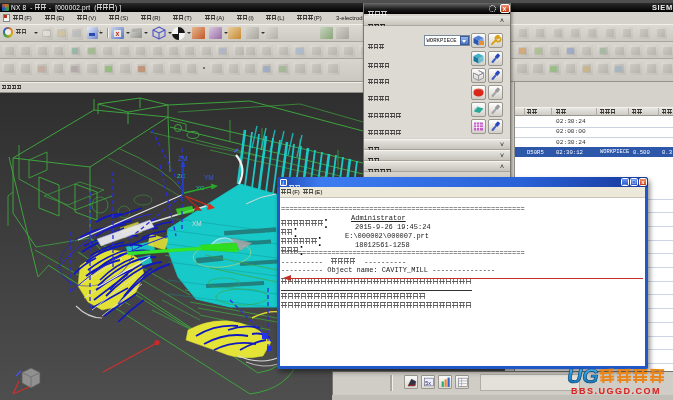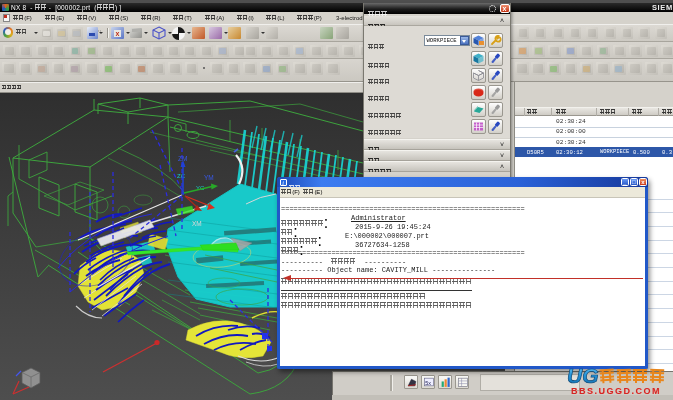--- a/index.html
+++ b/index.html
@@ -634,21 +634,21 @@
 <div class="a" style="left:280px;top:186.5px;width:365px;height:11px;background:#ece9da;border-bottom:1px solid #c8c5b8"></div>
 <div class="a t" style="left:281px;top:189px;font-size:6px"><i class="cj" style="width:4.6px;height:5.1px;color:#222;margin-right:1.0px;opacity:0.8"></i><i class="cj" style="width:4.6px;height:5.1px;color:#222;margin-right:1.0px;opacity:0.8"></i>(F)&nbsp;&nbsp;<i class="cj" style="width:4.6px;height:5.1px;color:#222;margin-right:1.0px;opacity:0.8"></i><i class="cj" style="width:4.6px;height:5.1px;color:#222;margin-right:1.0px;opacity:0.8"></i>(E)</div>
 <div class="a t" style="left:281px;top:204.5px;font-family:'Liberation Mono',monospace;font-size:7px;color:#222">==========================================================</div>
 <div class="a t" style="left:281px;top:213.5px"><i class="cj" style="width:5.1px;height:5.6px;color:#222;margin-right:1.0px;opacity:0.7"></i><i class="cj" style="width:5.1px;height:5.6px;color:#222;margin-right:1.0px;opacity:0.7"></i><i class="cj" style="width:5.1px;height:5.6px;color:#222;margin-right:1.0px;opacity:0.7"></i><i class="cj" style="width:5.1px;height:5.6px;color:#222;margin-right:1.0px;opacity:0.7"></i><i class="cj" style="width:5.1px;height:5.6px;color:#222;margin-right:1.0px;opacity:0.7"></i><i class="cj" style="width:5.1px;height:5.6px;color:#222;margin-right:1.0px;opacity:0.7"></i><i class="cj" style="width:5.1px;height:5.6px;color:#222;margin-right:1.0px;opacity:0.7"></i>:</div>
 <div class="a t" style="left:351px;top:213.5px;font-family:'Liberation Mono',monospace;font-size:7px;color:#222;text-decoration:underline">Administrator</div>
 <div class="a t" style="left:281px;top:222.5px"><i class="cj" style="width:5.1px;height:5.6px;color:#222;margin-right:1.0px;opacity:0.7"></i><i class="cj" style="width:5.1px;height:5.6px;color:#222;margin-right:1.0px;opacity:0.7"></i>:</div>
 <div class="a t" style="left:355px;top:222.5px;font-family:'Liberation Mono',monospace;font-size:7px;color:#222">2015-9-26 19:45:24</div>
 <div class="a t" style="left:281px;top:231.5px"><i class="cj" style="width:5.1px;height:5.6px;color:#222;margin-right:1.0px;opacity:0.7"></i><i class="cj" style="width:5.1px;height:5.6px;color:#222;margin-right:1.0px;opacity:0.7"></i><i class="cj" style="width:5.1px;height:5.6px;color:#222;margin-right:1.0px;opacity:0.7"></i><i class="cj" style="width:5.1px;height:5.6px;color:#222;margin-right:1.0px;opacity:0.7"></i><i class="cj" style="width:5.1px;height:5.6px;color:#222;margin-right:1.0px;opacity:0.7"></i><i class="cj" style="width:5.1px;height:5.6px;color:#222;margin-right:1.0px;opacity:0.7"></i>:</div>
 <div class="a t" style="left:345px;top:231.5px;font-family:'Liberation Mono',monospace;font-size:7px;color:#222">E:\000002\000007.prt</div>
 <div class="a t" style="left:281px;top:240.5px"><i class="cj" style="width:5.1px;height:5.6px;color:#222;margin-right:1.0px;opacity:0.7"></i><i class="cj" style="width:5.1px;height:5.6px;color:#222;margin-right:1.0px;opacity:0.7"></i><i class="cj" style="width:5.1px;height:5.6px;color:#222;margin-right:1.0px;opacity:0.7"></i>:</div>
-<div class="a t" style="left:355px;top:240.5px;font-family:'Liberation Mono',monospace;font-size:7px;color:#222">36727634-1258</div>
+<div class="a t" style="left:355px;top:240.5px;font-family:'Liberation Mono',monospace;font-size:7px;color:#222">18012561-1258</div>
 <div class="a t" style="left:281px;top:249px;font-family:'Liberation Mono',monospace;font-size:7px;color:#222">==========================================================</div>
 <div class="a t" style="left:281px;top:257.5px;font-family:'Liberation Mono',monospace;font-size:7px;color:#222">---------- &nbsp;<i class="cj" style="width:5.1px;height:5.6px;color:#222;margin-right:1.0px;opacity:0.7"></i><i class="cj" style="width:5.1px;height:5.6px;color:#222;margin-right:1.0px;opacity:0.7"></i><i class="cj" style="width:5.1px;height:5.6px;color:#222;margin-right:1.0px;opacity:0.7"></i><i class="cj" style="width:5.1px;height:5.6px;color:#222;margin-right:1.0px;opacity:0.7"></i>&nbsp; ----------</div>
 <div class="a t" style="left:281px;top:265.5px;font-family:'Liberation Mono',monospace;font-size:7px;color:#222">----------  Object name: CAVITY_MILL  ---------------</div>
 <div class="a t" style="left:281px;top:271.5px;border-bottom:0.8px solid #333;padding-bottom:0.5px"><i class="cj" style="width:5.6px;height:6.1px;color:#222;margin-right:1.0px;opacity:0.72"></i><i class="cj" style="width:5.6px;height:6.1px;color:#222;margin-right:1.0px;opacity:0.72"></i><i class="cj" style="width:5.6px;height:6.1px;color:#222;margin-right:1.0px;opacity:0.72"></i><i class="cj" style="width:5.6px;height:6.1px;color:#222;margin-right:1.0px;opacity:0.72"></i><i class="cj" style="width:5.6px;height:6.1px;color:#222;margin-right:1.0px;opacity:0.72"></i><i class="cj" style="width:5.6px;height:6.1px;color:#222;margin-right:1.0px;opacity:0.72"></i><i class="cj" style="width:5.6px;height:6.1px;color:#222;margin-right:1.0px;opacity:0.72"></i><i class="cj" style="width:5.6px;height:6.1px;color:#222;margin-right:1.0px;opacity:0.72"></i><i class="cj" style="width:5.6px;height:6.1px;color:#222;margin-right:1.0px;opacity:0.72"></i><i class="cj" style="width:5.6px;height:6.1px;color:#222;margin-right:1.0px;opacity:0.72"></i><i class="cj" style="width:5.6px;height:6.1px;color:#222;margin-right:1.0px;opacity:0.72"></i><i class="cj" style="width:5.6px;height:6.1px;color:#222;margin-right:1.0px;opacity:0.72"></i><i class="cj" style="width:5.6px;height:6.1px;color:#222;margin-right:1.0px;opacity:0.72"></i><i class="cj" style="width:5.6px;height:6.1px;color:#222;margin-right:1.0px;opacity:0.72"></i><i class="cj" style="width:5.6px;height:6.1px;color:#222;margin-right:1.0px;opacity:0.72"></i><i class="cj" style="width:5.6px;height:6.1px;color:#222;margin-right:1.0px;opacity:0.72"></i><i class="cj" style="width:5.6px;height:6.1px;color:#222;margin-right:1.0px;opacity:0.72"></i><i class="cj" style="width:5.6px;height:6.1px;color:#222;margin-right:1.0px;opacity:0.72"></i><i class="cj" style="width:5.6px;height:6.1px;color:#222;margin-right:1.0px;opacity:0.72"></i><i class="cj" style="width:5.6px;height:6.1px;color:#222;margin-right:1.0px;opacity:0.72"></i><i class="cj" style="width:5.6px;height:6.1px;color:#222;margin-right:1.0px;opacity:0.72"></i><i class="cj" style="width:5.6px;height:6.1px;color:#222;margin-right:1.0px;opacity:0.72"></i><i class="cj" style="width:5.6px;height:6.1px;color:#222;margin-right:1.0px;opacity:0.72"></i><i class="cj" style="width:5.6px;height:6.1px;color:#222;margin-right:1.0px;opacity:0.72"></i><i class="cj" style="width:5.6px;height:6.1px;color:#222;margin-right:1.0px;opacity:0.72"></i><i class="cj" style="width:5.6px;height:6.1px;color:#222;margin-right:1.0px;opacity:0.72"></i><i class="cj" style="width:5.6px;height:6.1px;color:#222;margin-right:1.0px;opacity:0.72"></i><i class="cj" style="width:5.6px;height:6.1px;color:#222;margin-right:1.0px;opacity:0.72"></i><i class="cj" style="width:5.6px;height:6.1px;color:#222;margin-right:1.0px;opacity:0.72"></i></div>
 <div class="a" style="left:291px;top:278px;width:352px;height:1.4px;background:#c23028"></div>
 <div class="a" style="left:283px;top:275.2px;width:0;height:0;border-top:3.5px solid transparent;border-bottom:3.5px solid transparent;border-right:8.5px solid #c23028"></div>
 <div class="a t" style="left:281px;top:286.5px"><i class="cj" style="width:5.6px;height:6.1px;color:#222;margin-right:1.0px;opacity:0.72"></i><i class="cj" style="width:5.6px;height:6.1px;color:#222;margin-right:1.0px;opacity:0.72"></i><i class="cj" style="width:5.6px;height:6.1px;color:#222;margin-right:1.0px;opacity:0.72"></i><i class="cj" style="width:5.6px;height:6.1px;color:#222;margin-right:1.0px;opacity:0.72"></i><i class="cj" style="width:5.6px;height:6.1px;color:#222;margin-right:1.0px;opacity:0.72"></i><i class="cj" style="width:5.6px;height:6.1px;color:#222;margin-right:1.0px;opacity:0.72"></i><i class="cj" style="width:5.6px;height:6.1px;color:#222;margin-right:1.0px;opacity:0.72"></i><i class="cj" style="width:5.6px;height:6.1px;color:#222;margin-right:1.0px;opacity:0.72"></i><i class="cj" style="width:5.6px;height:6.1px;color:#222;margin-right:1.0px;opacity:0.72"></i><i class="cj" style="width:5.6px;height:6.1px;color:#222;margin-right:1.0px;opacity:0.72"></i><i class="cj" style="width:5.6px;height:6.1px;color:#222;margin-right:1.0px;opacity:0.72"></i><i class="cj" style="width:5.6px;height:6.1px;color:#222;margin-right:1.0px;opacity:0.72"></i><i class="cj" style="width:5.6px;height:6.1px;color:#222;margin-right:1.0px;opacity:0.72"></i><i class="cj" style="width:5.6px;height:6.1px;color:#222;margin-right:1.0px;opacity:0.72"></i><i class="cj" style="width:5.6px;height:6.1px;color:#222;margin-right:1.0px;opacity:0.72"></i><i class="cj" style="width:5.6px;height:6.1px;color:#222;margin-right:1.0px;opacity:0.72"></i><i class="cj" style="width:5.6px;height:6.1px;color:#222;margin-right:1.0px;opacity:0.72"></i><i class="cj" style="width:5.6px;height:6.1px;color:#222;margin-right:1.0px;opacity:0.72"></i><i class="cj" style="width:5.6px;height:6.1px;color:#222;margin-right:1.0px;opacity:0.72"></i><i class="cj" style="width:5.6px;height:6.1px;color:#222;margin-right:1.0px;opacity:0.72"></i><i class="cj" style="width:5.6px;height:6.1px;color:#222;margin-right:1.0px;opacity:0.72"></i><i class="cj" style="width:5.6px;height:6.1px;color:#222;margin-right:1.0px;opacity:0.72"></i></div>
 <div class="a t" style="left:281px;top:295.5px"><i class="cj" style="width:5.6px;height:6.1px;color:#222;margin-right:1.0px;opacity:0.72"></i><i class="cj" style="width:5.6px;height:6.1px;color:#222;margin-right:1.0px;opacity:0.72"></i><i class="cj" style="width:5.6px;height:6.1px;color:#222;margin-right:1.0px;opacity:0.72"></i><i class="cj" style="width:5.6px;height:6.1px;color:#222;margin-right:1.0px;opacity:0.72"></i><i class="cj" style="width:5.6px;height:6.1px;color:#222;margin-right:1.0px;opacity:0.72"></i><i class="cj" style="width:5.6px;height:6.1px;color:#222;margin-right:1.0px;opacity:0.72"></i><i class="cj" style="width:5.6px;height:6.1px;color:#222;margin-right:1.0px;opacity:0.72"></i><i class="cj" style="width:5.6px;height:6.1px;color:#222;margin-right:1.0px;opacity:0.72"></i><i class="cj" style="width:5.6px;height:6.1px;color:#222;margin-right:1.0px;opacity:0.72"></i><i class="cj" style="width:5.6px;height:6.1px;color:#222;margin-right:1.0px;opacity:0.72"></i><i class="cj" style="width:5.6px;height:6.1px;color:#222;margin-right:1.0px;opacity:0.72"></i><i class="cj" style="width:5.6px;height:6.1px;color:#222;margin-right:1.0px;opacity:0.72"></i><i class="cj" style="width:5.6px;height:6.1px;color:#222;margin-right:1.0px;opacity:0.72"></i><i class="cj" style="width:5.6px;height:6.1px;color:#222;margin-right:1.0px;opacity:0.72"></i><i class="cj" style="width:5.6px;height:6.1px;color:#222;margin-right:1.0px;opacity:0.72"></i><i class="cj" style="width:5.6px;height:6.1px;color:#222;margin-right:1.0px;opacity:0.72"></i><i class="cj" style="width:5.6px;height:6.1px;color:#222;margin-right:1.0px;opacity:0.72"></i><i class="cj" style="width:5.6px;height:6.1px;color:#222;margin-right:1.0px;opacity:0.72"></i><i class="cj" style="width:5.6px;height:6.1px;color:#222;margin-right:1.0px;opacity:0.72"></i><i class="cj" style="width:5.6px;height:6.1px;color:#222;margin-right:1.0px;opacity:0.72"></i><i class="cj" style="width:5.6px;height:6.1px;color:#222;margin-right:1.0px;opacity:0.72"></i><i class="cj" style="width:5.6px;height:6.1px;color:#222;margin-right:1.0px;opacity:0.72"></i><i class="cj" style="width:5.6px;height:6.1px;color:#222;margin-right:1.0px;opacity:0.72"></i><i class="cj" style="width:5.6px;height:6.1px;color:#222;margin-right:1.0px;opacity:0.72"></i><i class="cj" style="width:5.6px;height:6.1px;color:#222;margin-right:1.0px;opacity:0.72"></i><i class="cj" style="width:5.6px;height:6.1px;color:#222;margin-right:1.0px;opacity:0.72"></i><i class="cj" style="width:5.6px;height:6.1px;color:#222;margin-right:1.0px;opacity:0.72"></i><i class="cj" style="width:5.6px;height:6.1px;color:#222;margin-right:1.0px;opacity:0.72"></i><i class="cj" style="width:5.6px;height:6.1px;color:#222;margin-right:1.0px;opacity:0.72"></i></div>
 <svg class="a" style="left:520px;top:350px" width="153" height="50" viewBox="0 0 153 50">
 <defs>

